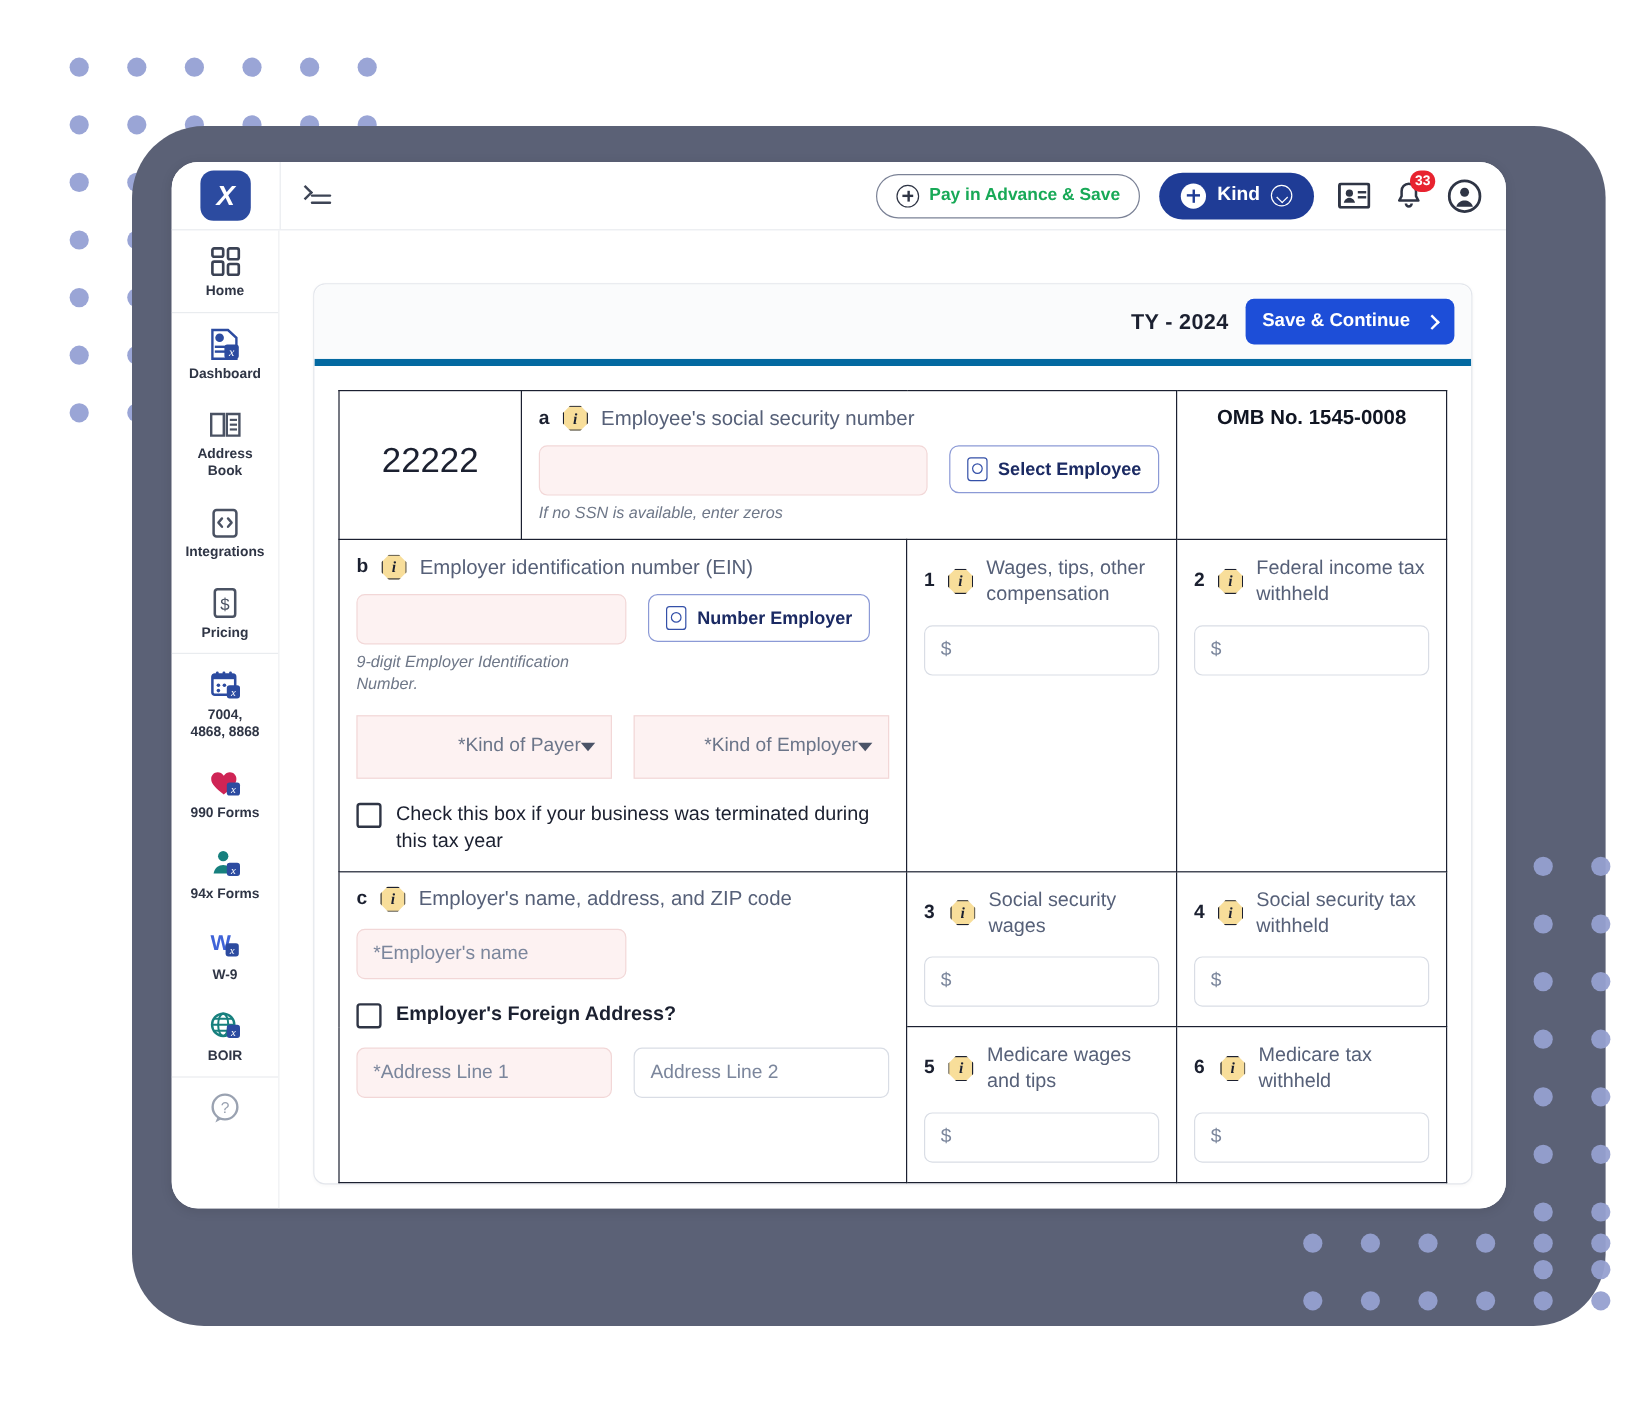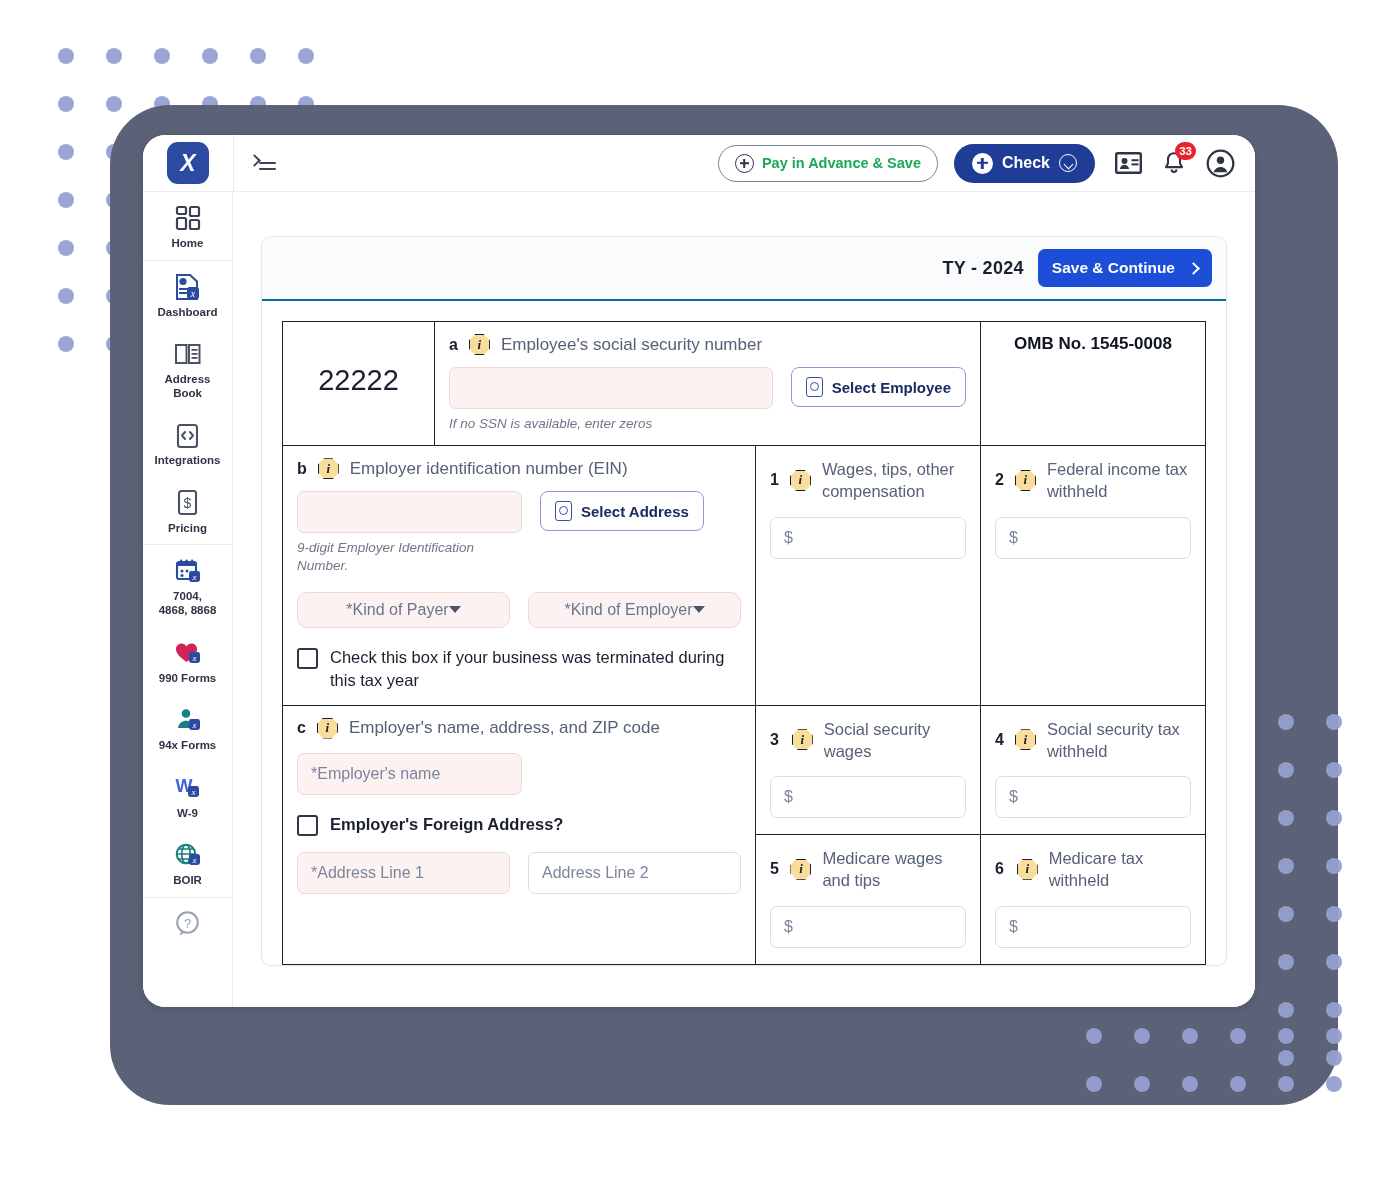--- a/index.html
+++ b/index.html
@@ -125,21 +125,21 @@
   .page-title .sub { font-size: 20px; font-style: italic; font-weight: normal; color:#141926; }
   .page-desc { font-size:17px; color:#56607a; margin-top: 6px; }
 
   
   .card {
     margin-top: 22px; border:1px solid #e3e6ec; border-radius: 10px; background:#fff;
     box-shadow: 0 1px 3px rgba(0,0,0,.03);
   }
   .card-head {
     display:flex; align-items:center; justify-content:flex-end; gap:14px;
-    padding: 12px 14px; background:#fafbfc; border-bottom:2px solid #0369a1;
+    padding: 12px 14px; background:#fafbfc; border-bottom:6px solid #0369a1;
     border-radius: 10px 10px 0 0;
   }
   .ty { font-size:18px; font-weight:bold; color:#1b2030; letter-spacing:.3px;}
   .btn-save {
     display:flex; align-items:center; gap:14px;
     background:#1d4ed8; color:#fff; border-radius:7px; padding:10px 14px;
     font-size:15.5px; font-weight:bold; cursor:pointer;
   }
   .chev { width:9px; height:9px; border-right:2.3px solid #fff; border-bottom:2.3px solid #fff;
     transform: rotate(-45deg); }
@@ -177,22 +177,22 @@
     padding: 9px 14px; font-size:15px; font-weight:bold; color:#1b2a63; cursor:pointer;
     white-space:nowrap;
   }
   .docico { width:17px; height:20px; border:1.7px solid #3450a8; border-radius:3px;
     position:relative; flex:none;}
   .docico:after{ content:""; position:absolute; left:3px; top:4px; width:7px; height:7px;
     border:1.6px solid #3450a8; border-radius:50%;}
 
   .row2 { display:flex; gap:18px; margin-top:16px; }
   .sel {
-    flex:1; height:36px; border:1px solid #F2D7D7; background:#FDF2F2; border-radius:10px;
-    display:flex; align-items:center; justify-content:center; padding:0 13px;
+    flex:1; height:53px; border:1px solid #F2D7D7; background:#FDF2F2; border-radius:0;
+    display:flex; align-items:center; justify-content:flex-end; padding:0 13px;
     font-size:16px; color:#6b7589; cursor:pointer;
   }
   .tri { width:0;height:0;border-left:6px solid transparent;border-right:6px solid transparent;
     border-top:7px solid #4a5367; }
 
   .chkrow { display:flex; align-items:flex-start; gap:12px; margin-top:18px; }
   .chk { width:21px; height:21px; border:2px solid #2f3545; border-radius:3px; flex:none; cursor:pointer; margin-top:2px;}
   .chktxt { font-size:16.5px; color:#1b2030; line-height:1.42; }
 
   .numbox { padding: 12px 14px 16px; }
@@ -301,21 +301,21 @@
         </div>
         <div class="spacer"></div>
 
         <div class="btn-payadv">
           <span class="plus-ring"></span>
           <span>Pay in Advance &amp; Save</span>
         </div>
 
         <div class="btn-start">
           <span class="plus-solid"></span>
-          <span>Check</span>
+          <span>Kind</span>
           <span class="caret-ring"></span>
         </div>
 
         <div class="icon-btn">
           <svg width="27" height="22" viewBox="0 0 27 22">
             <rect x="1.2" y="1.2" width="24.6" height="19.6" rx="1.6" fill="none" stroke="#2f3545" stroke-width="2.4"></rect>
             <circle cx="9.5" cy="9" r="3" fill="#2f3545"></circle>
             <path d="M4.8 17c.7-3 3-4.2 4.7-4.2s4 1.2 4.7 4.2z" fill="#2f3545"></path>
             <rect x="16.5" y="7.2" width="7" height="2" fill="#2f3545"></rect>
             <rect x="16.5" y="11.4" width="7" height="2" fill="#2f3545"></rect>
@@ -551,21 +551,21 @@
                       <span class="iico">i</span>
                       <span class="lbl-txt">Employer identification number (EIN)</span>
                     </div>
                     <div style="display:flex;align-items:flex-start;gap:18px;margin-top:12px;">
                       <div style="width:225px;">
                         <div class="inp req"></div>
                         <div class="hint">9-digit Employer Identification Number.</div>
                       </div>
                       <div class="btn-select">
                         <span class="docico"></span>
-                        <span>Select Address</span>
+                        <span>Number Employer</span>
                       </div>
                     </div>
                     <div class="row2">
                       <div class="sel">
                         <span>*Kind of Payer</span>
                         <span class="tri"></span>
                       </div>
                       <div class="sel">
                         <span>*Kind of Employer</span>
                         <span class="tri"></span>

